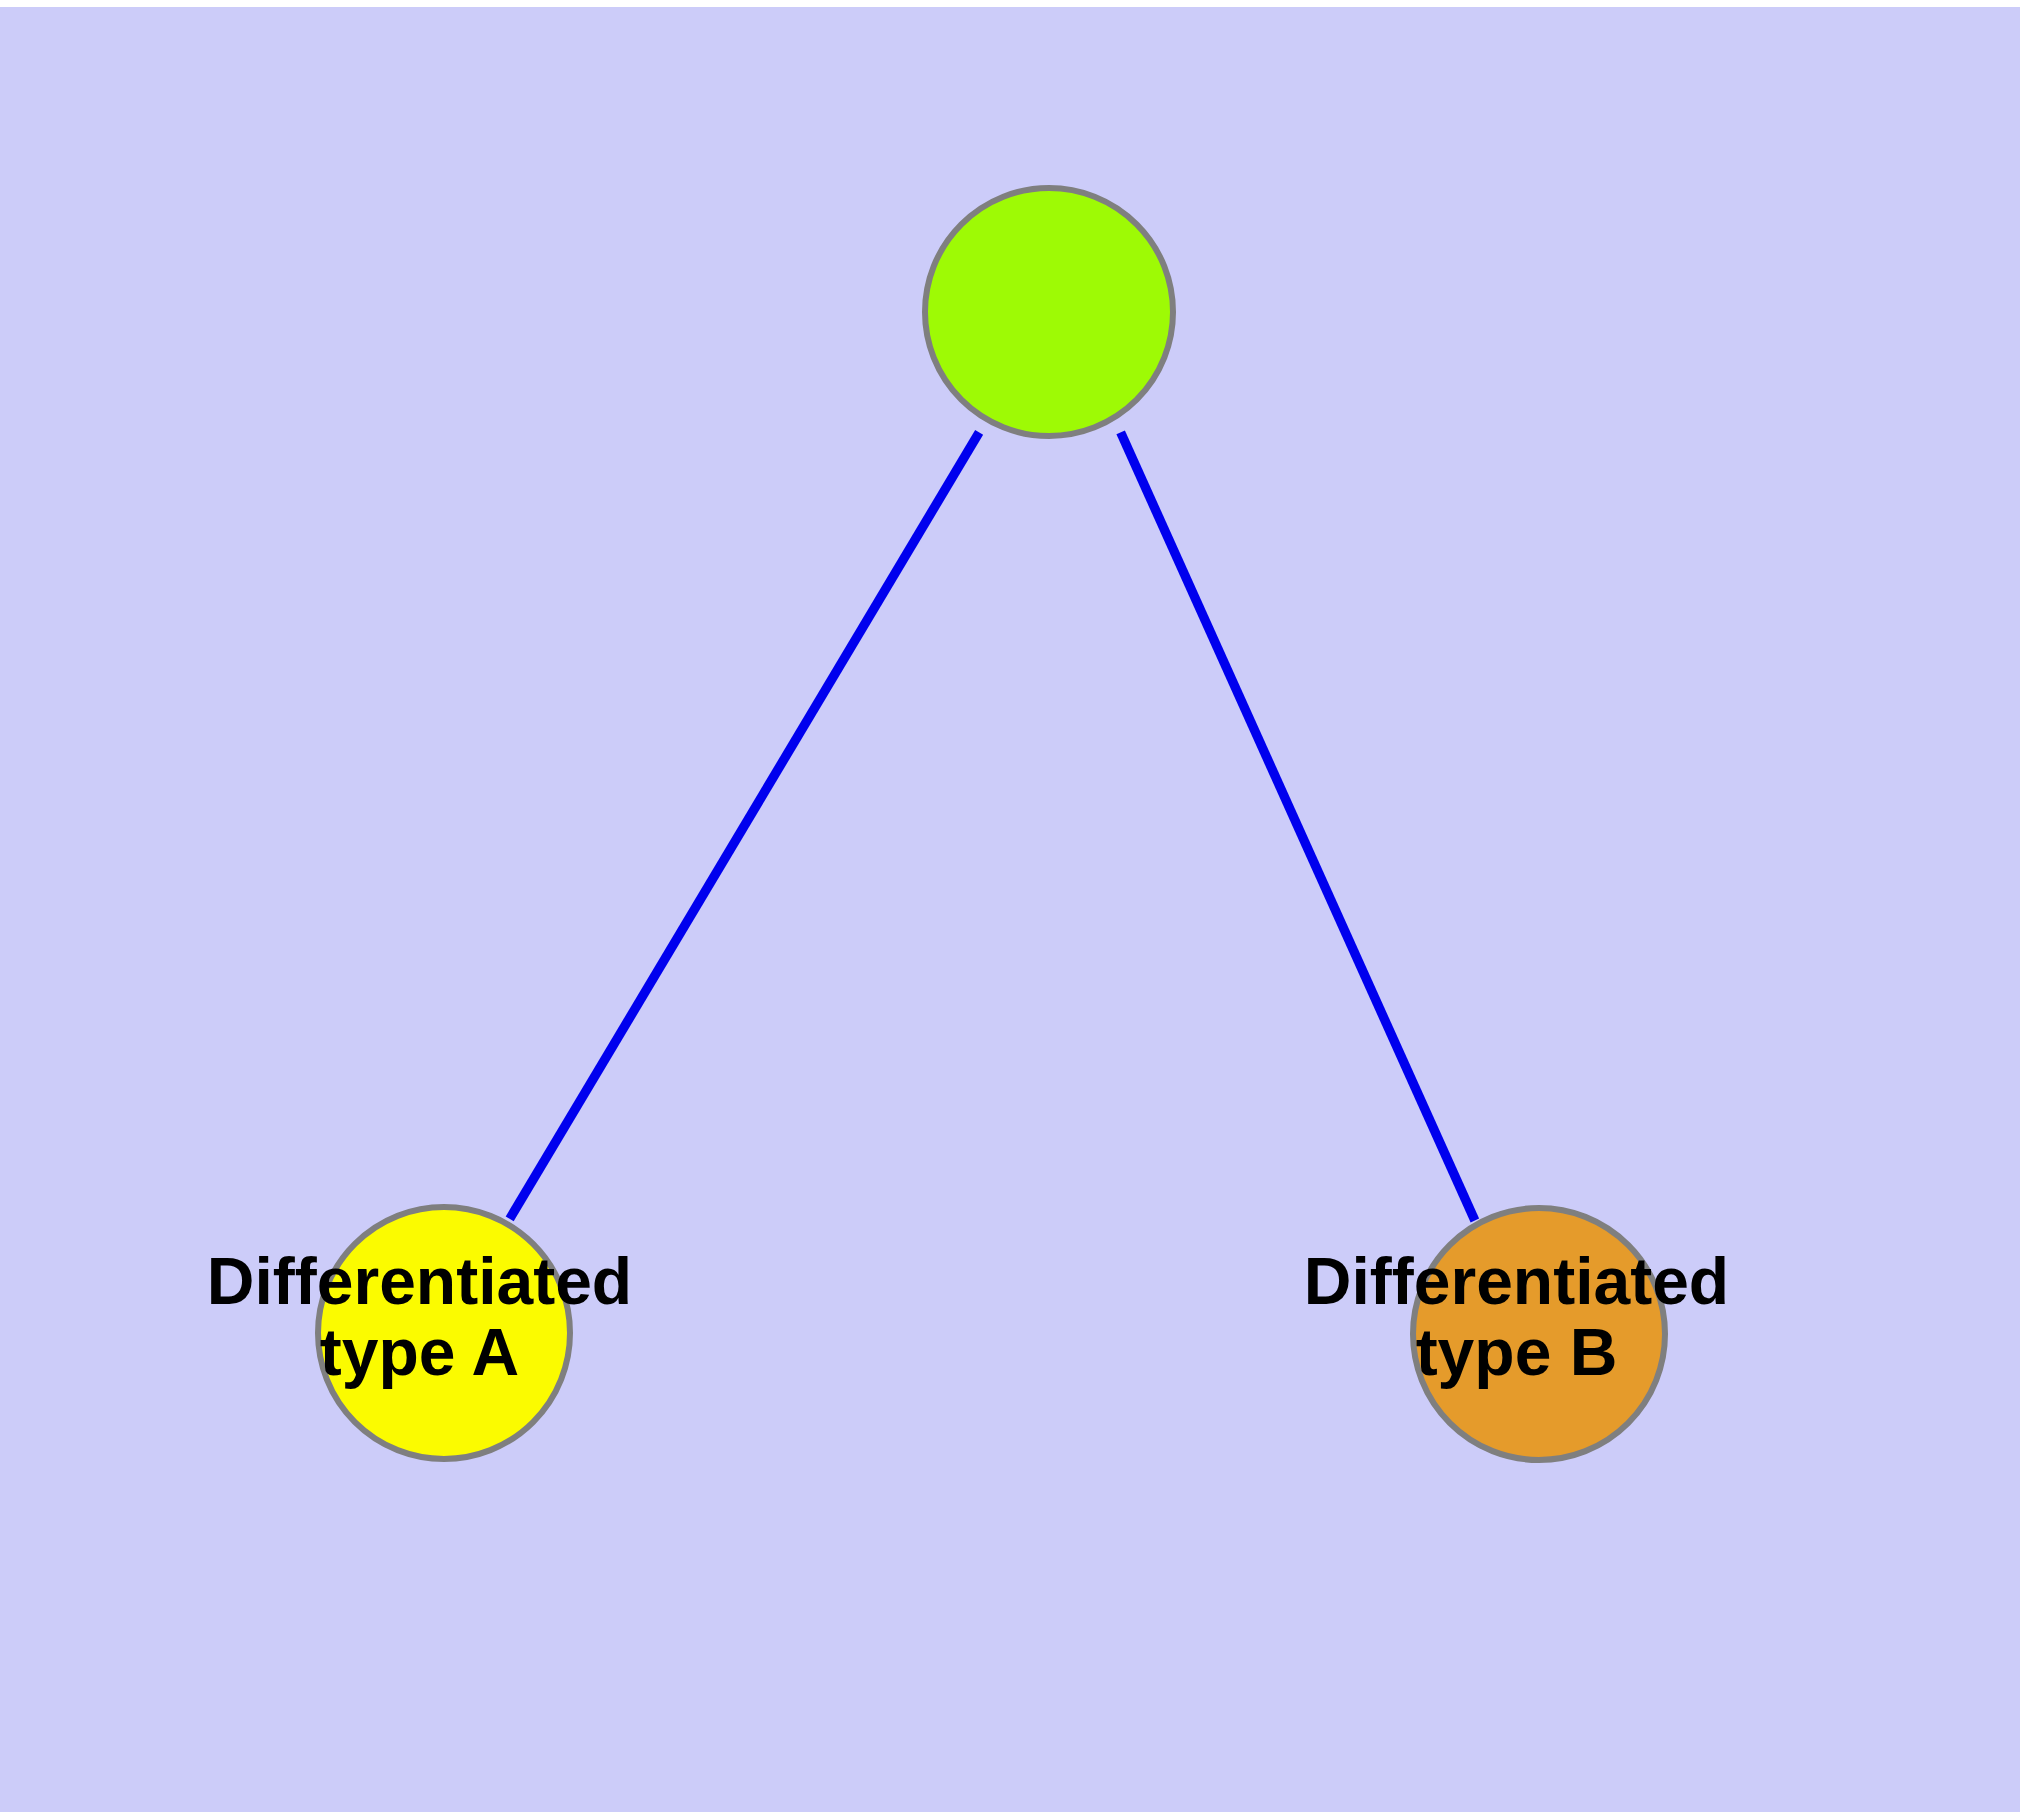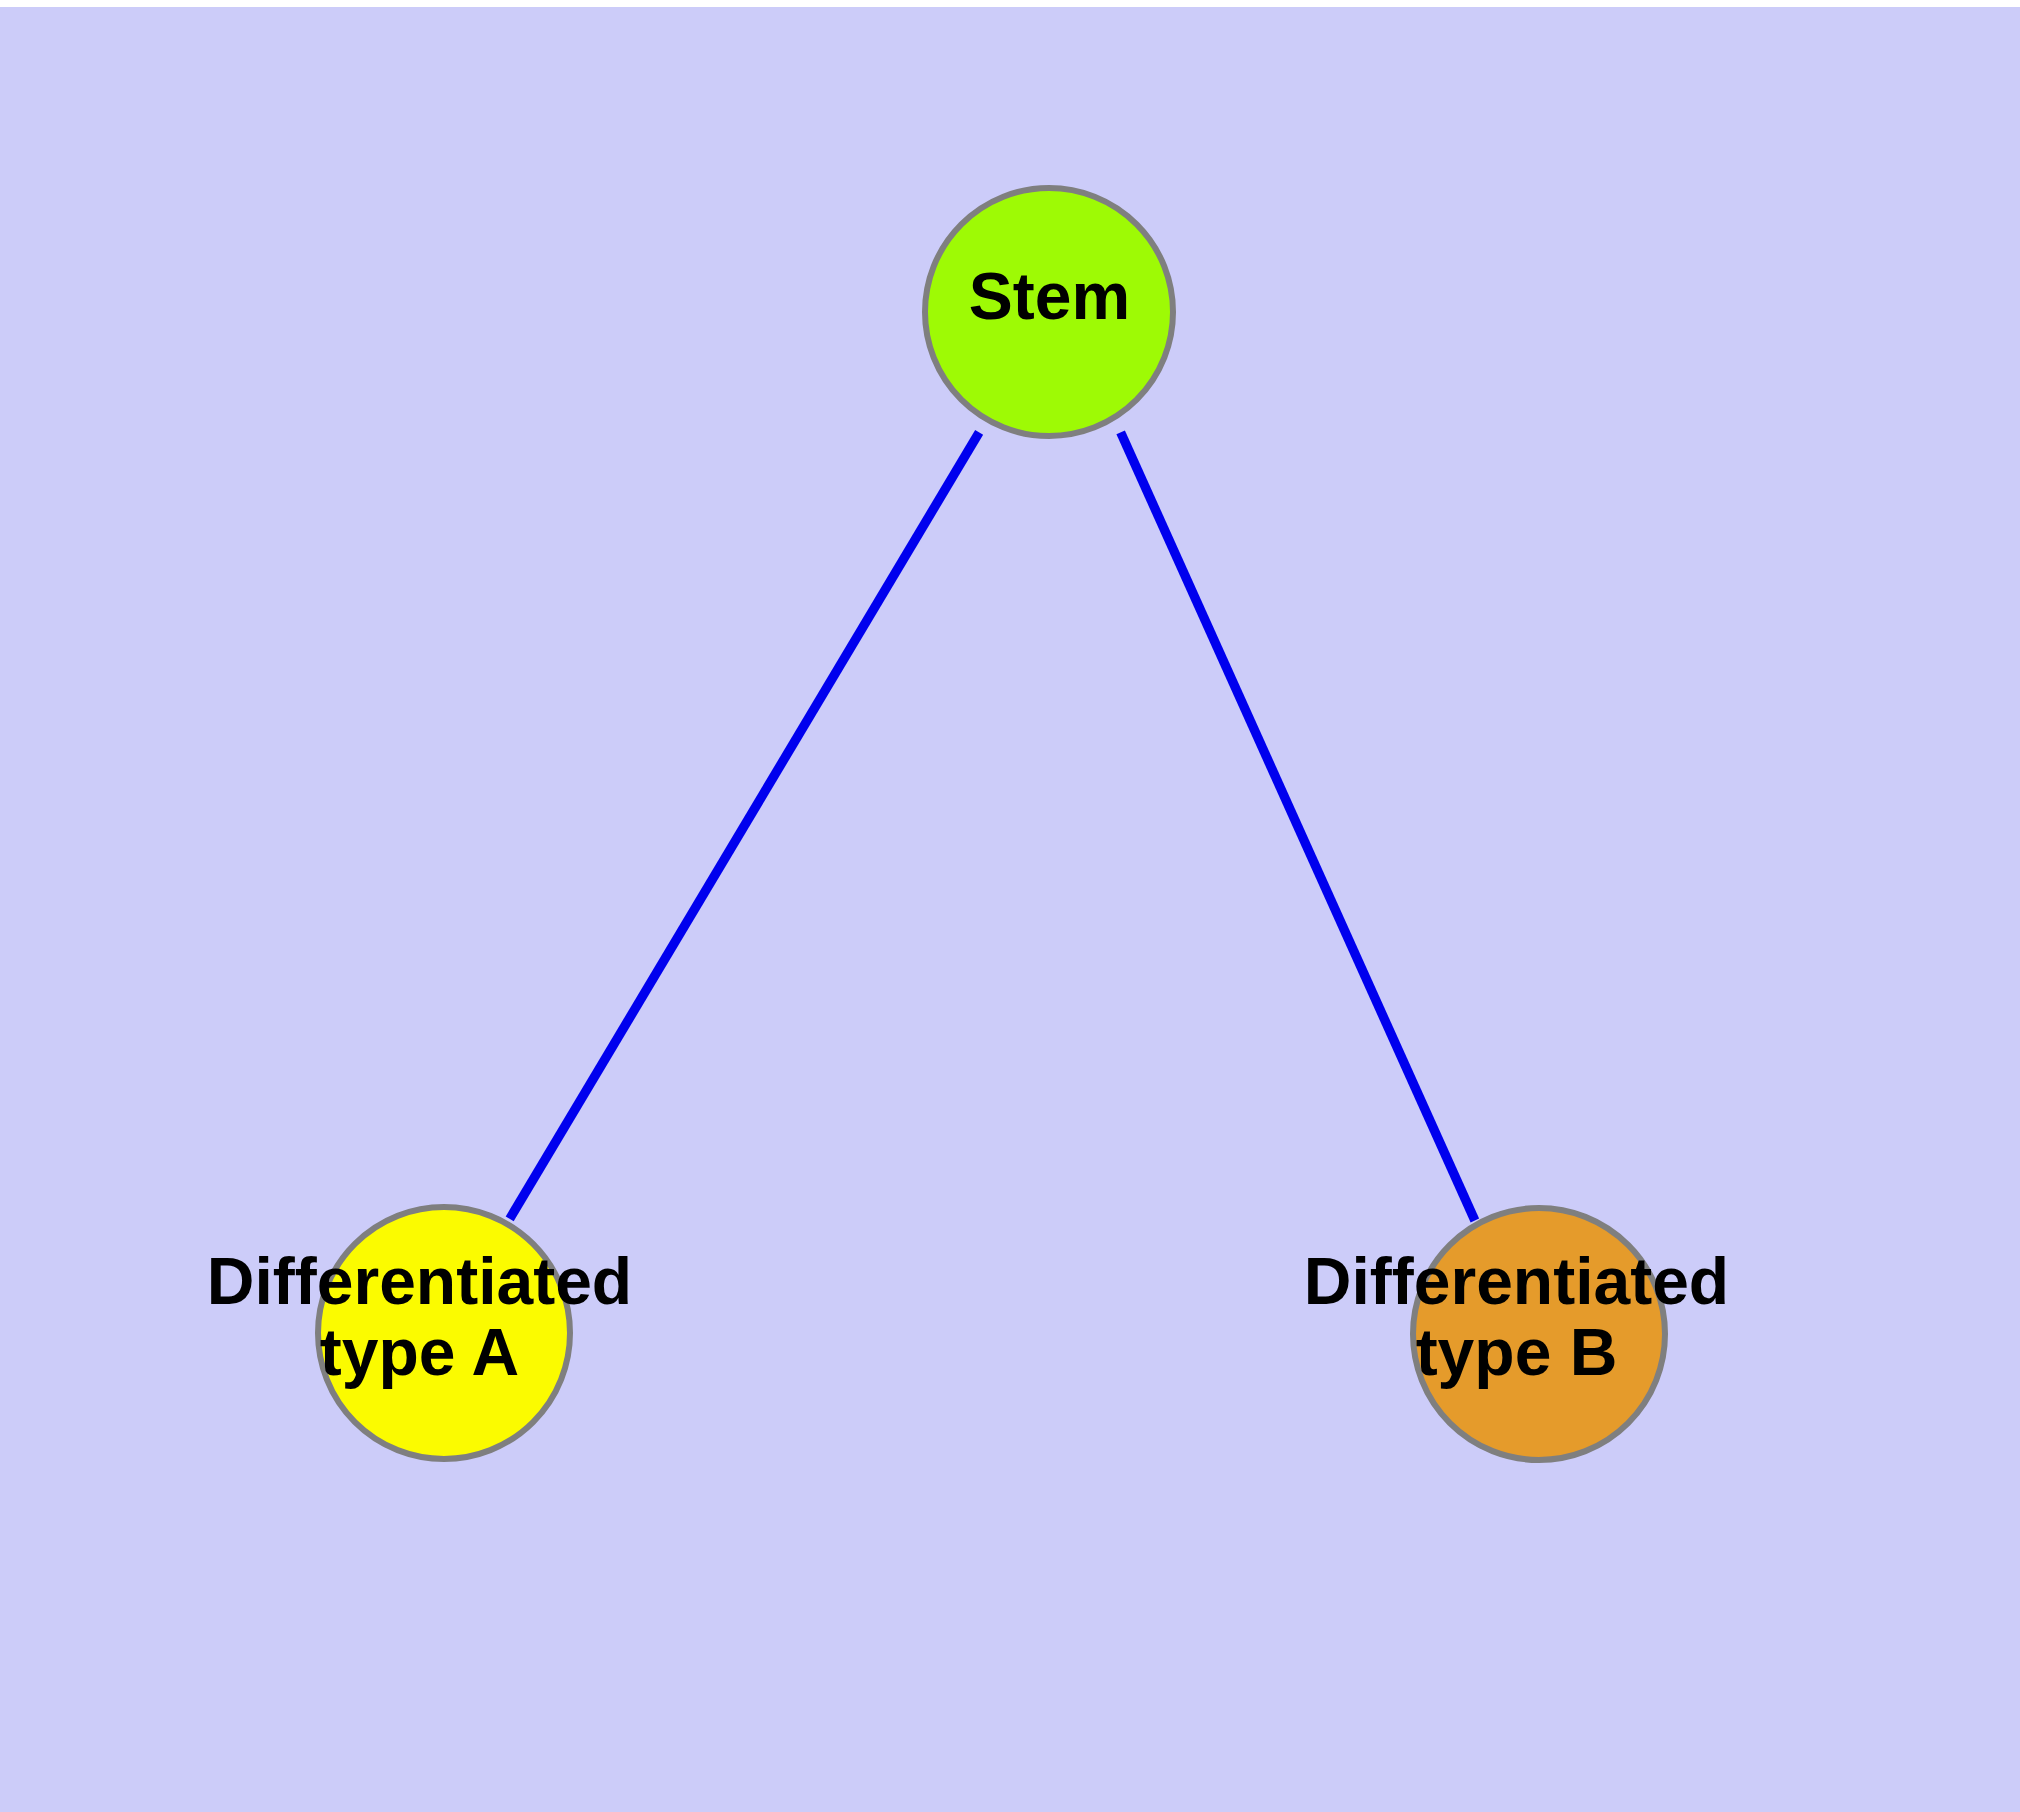--- a/index.html
+++ b/index.html
@@ -105,21 +105,20 @@
 
   <svg id="edge-layer" viewBox="0 0 2384 2130" width="2021" height="1805" xmlns="http://www.w3.org/2000/svg">
     <line x1="1155" y1="502" x2="601" y2="1430" stroke="#0000ee" stroke-width="11" stroke-linecap="butt"></line>
     <line x1="1322" y1="502" x2="1740" y2="1432" stroke="#0000ee" stroke-width="11" stroke-linecap="butt"></line>
   </svg>
 
   <div class="node" id="node-stem"></div>
   <div class="node" id="node-type-a"></div>
   <div class="node" id="node-type-b"></div>
 
-  <div class="node-label" id="label-stem">Stem</div>
 
   <div class="node-label" id="label-type-a">Differentiated
 type A</div>
 
   <div class="node-label" id="label-type-b">Differentiated
 type B</div>
 
 </div>
 
 

